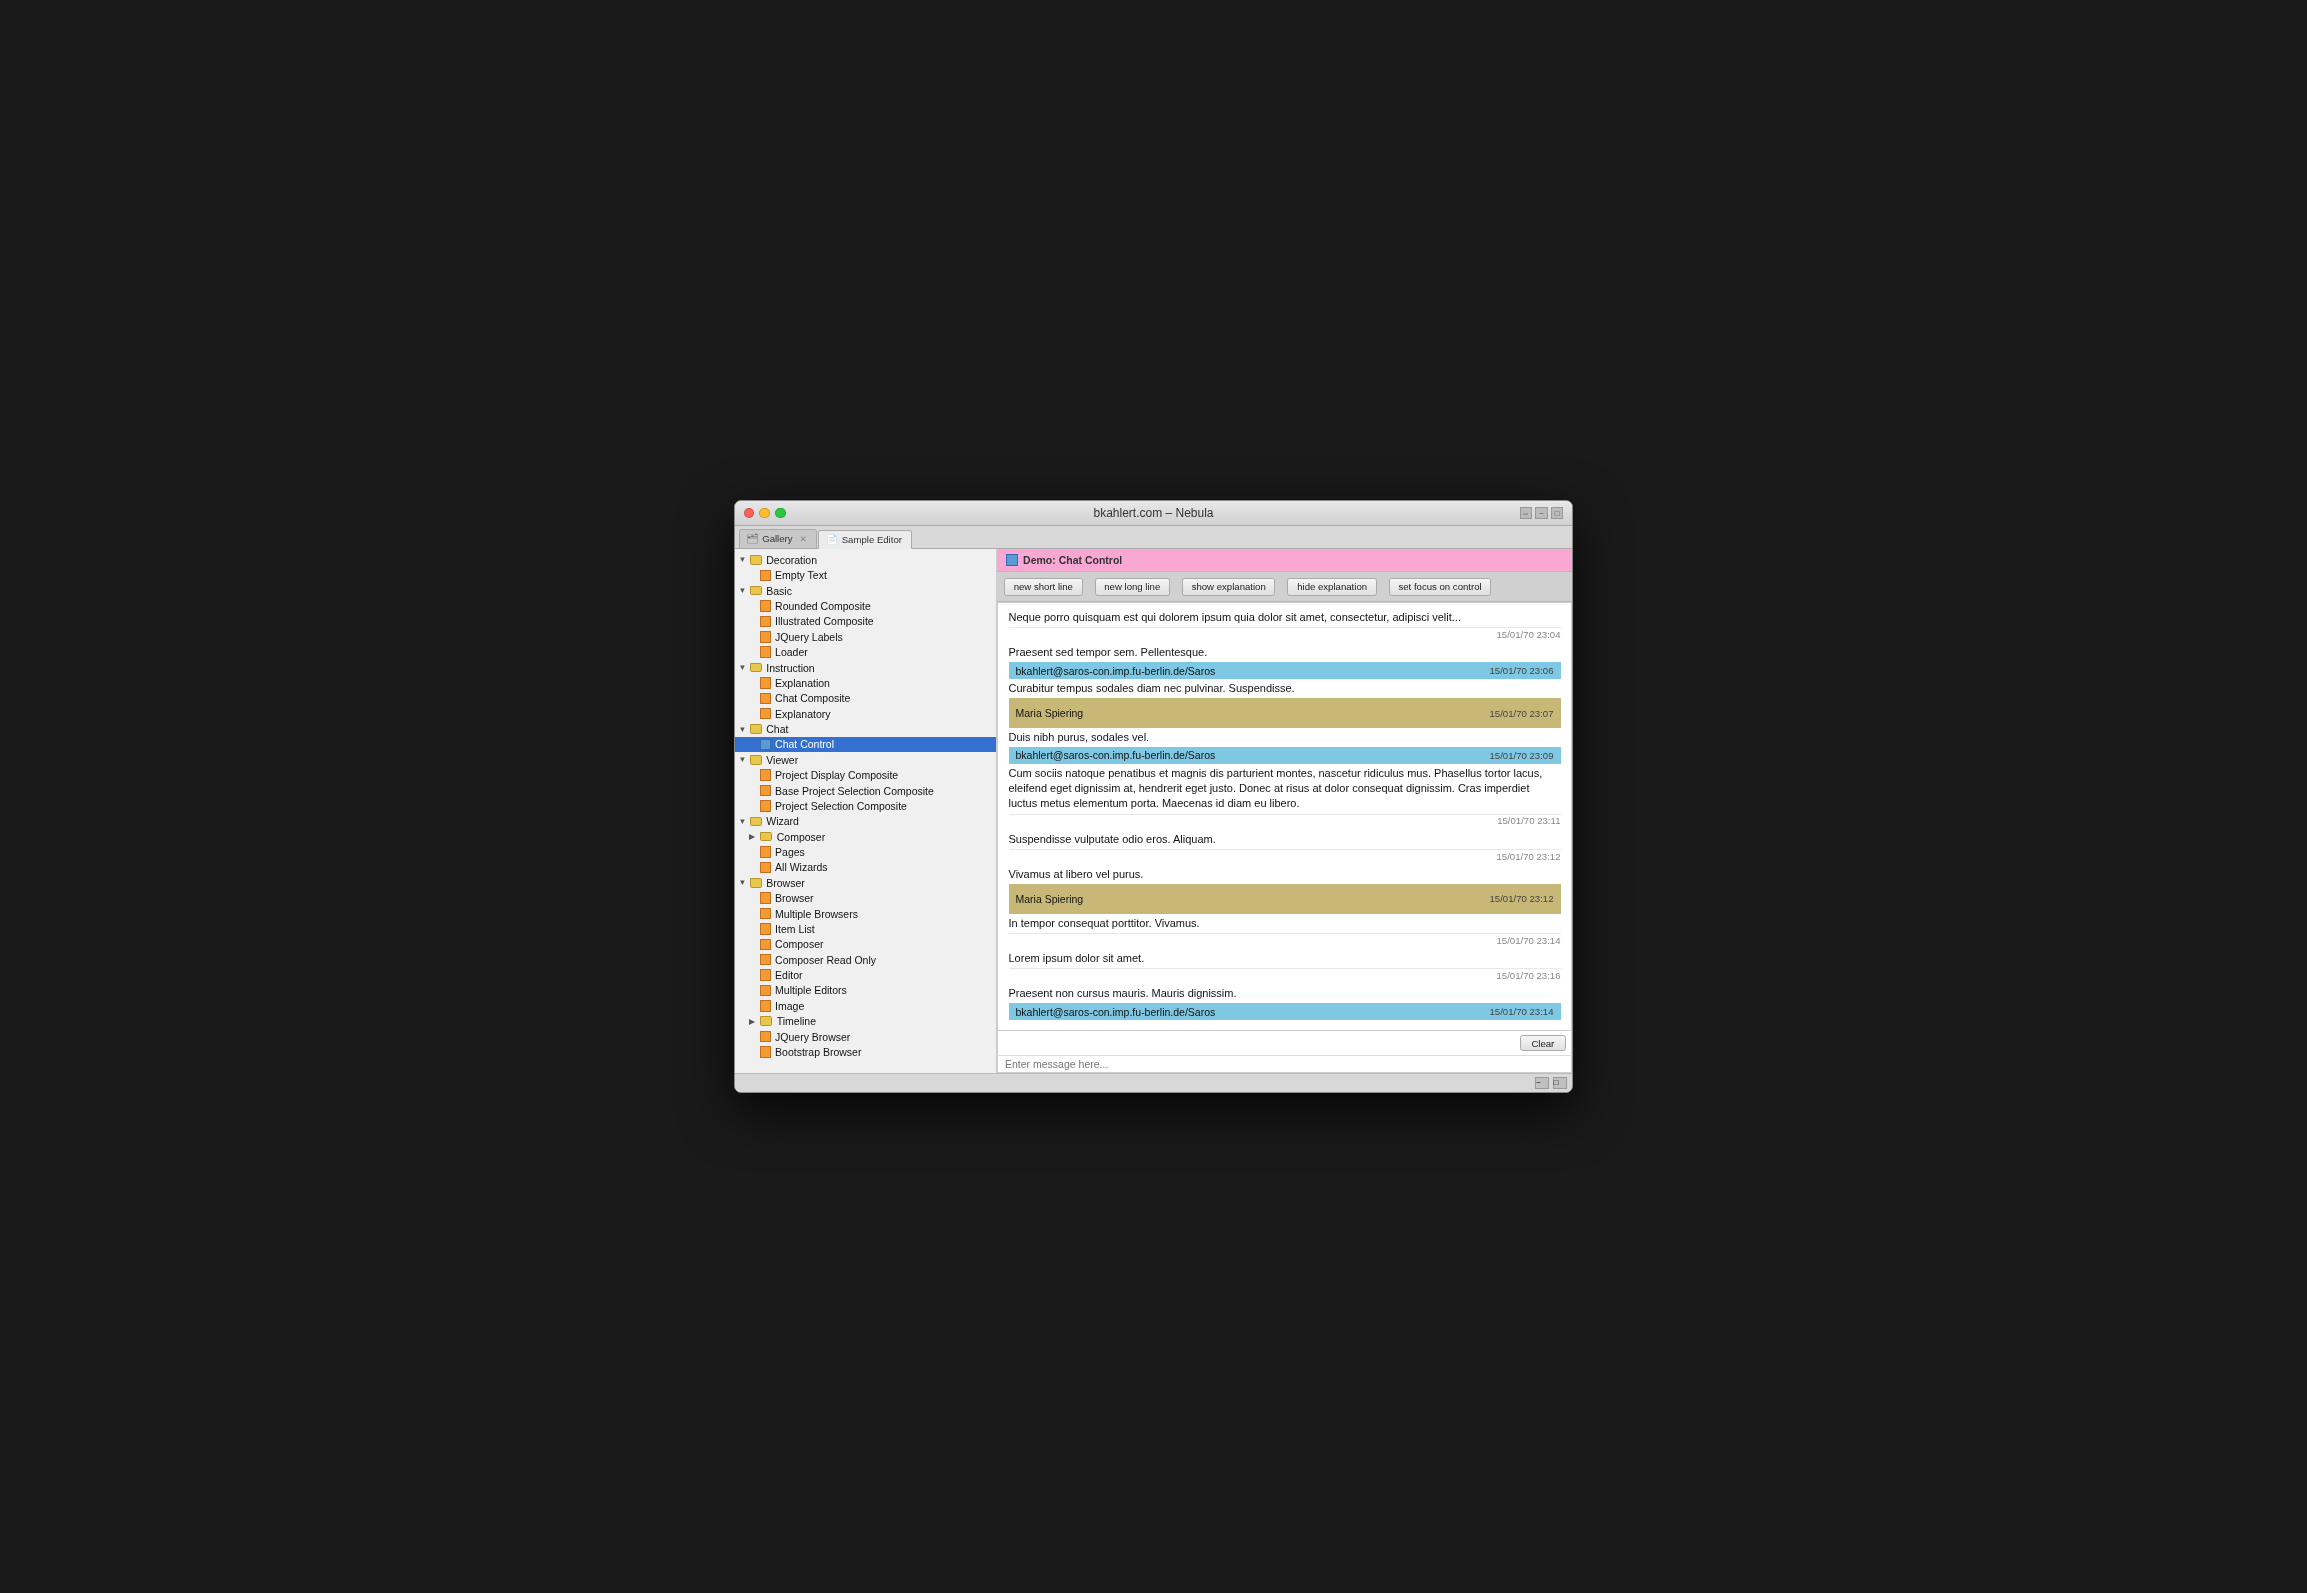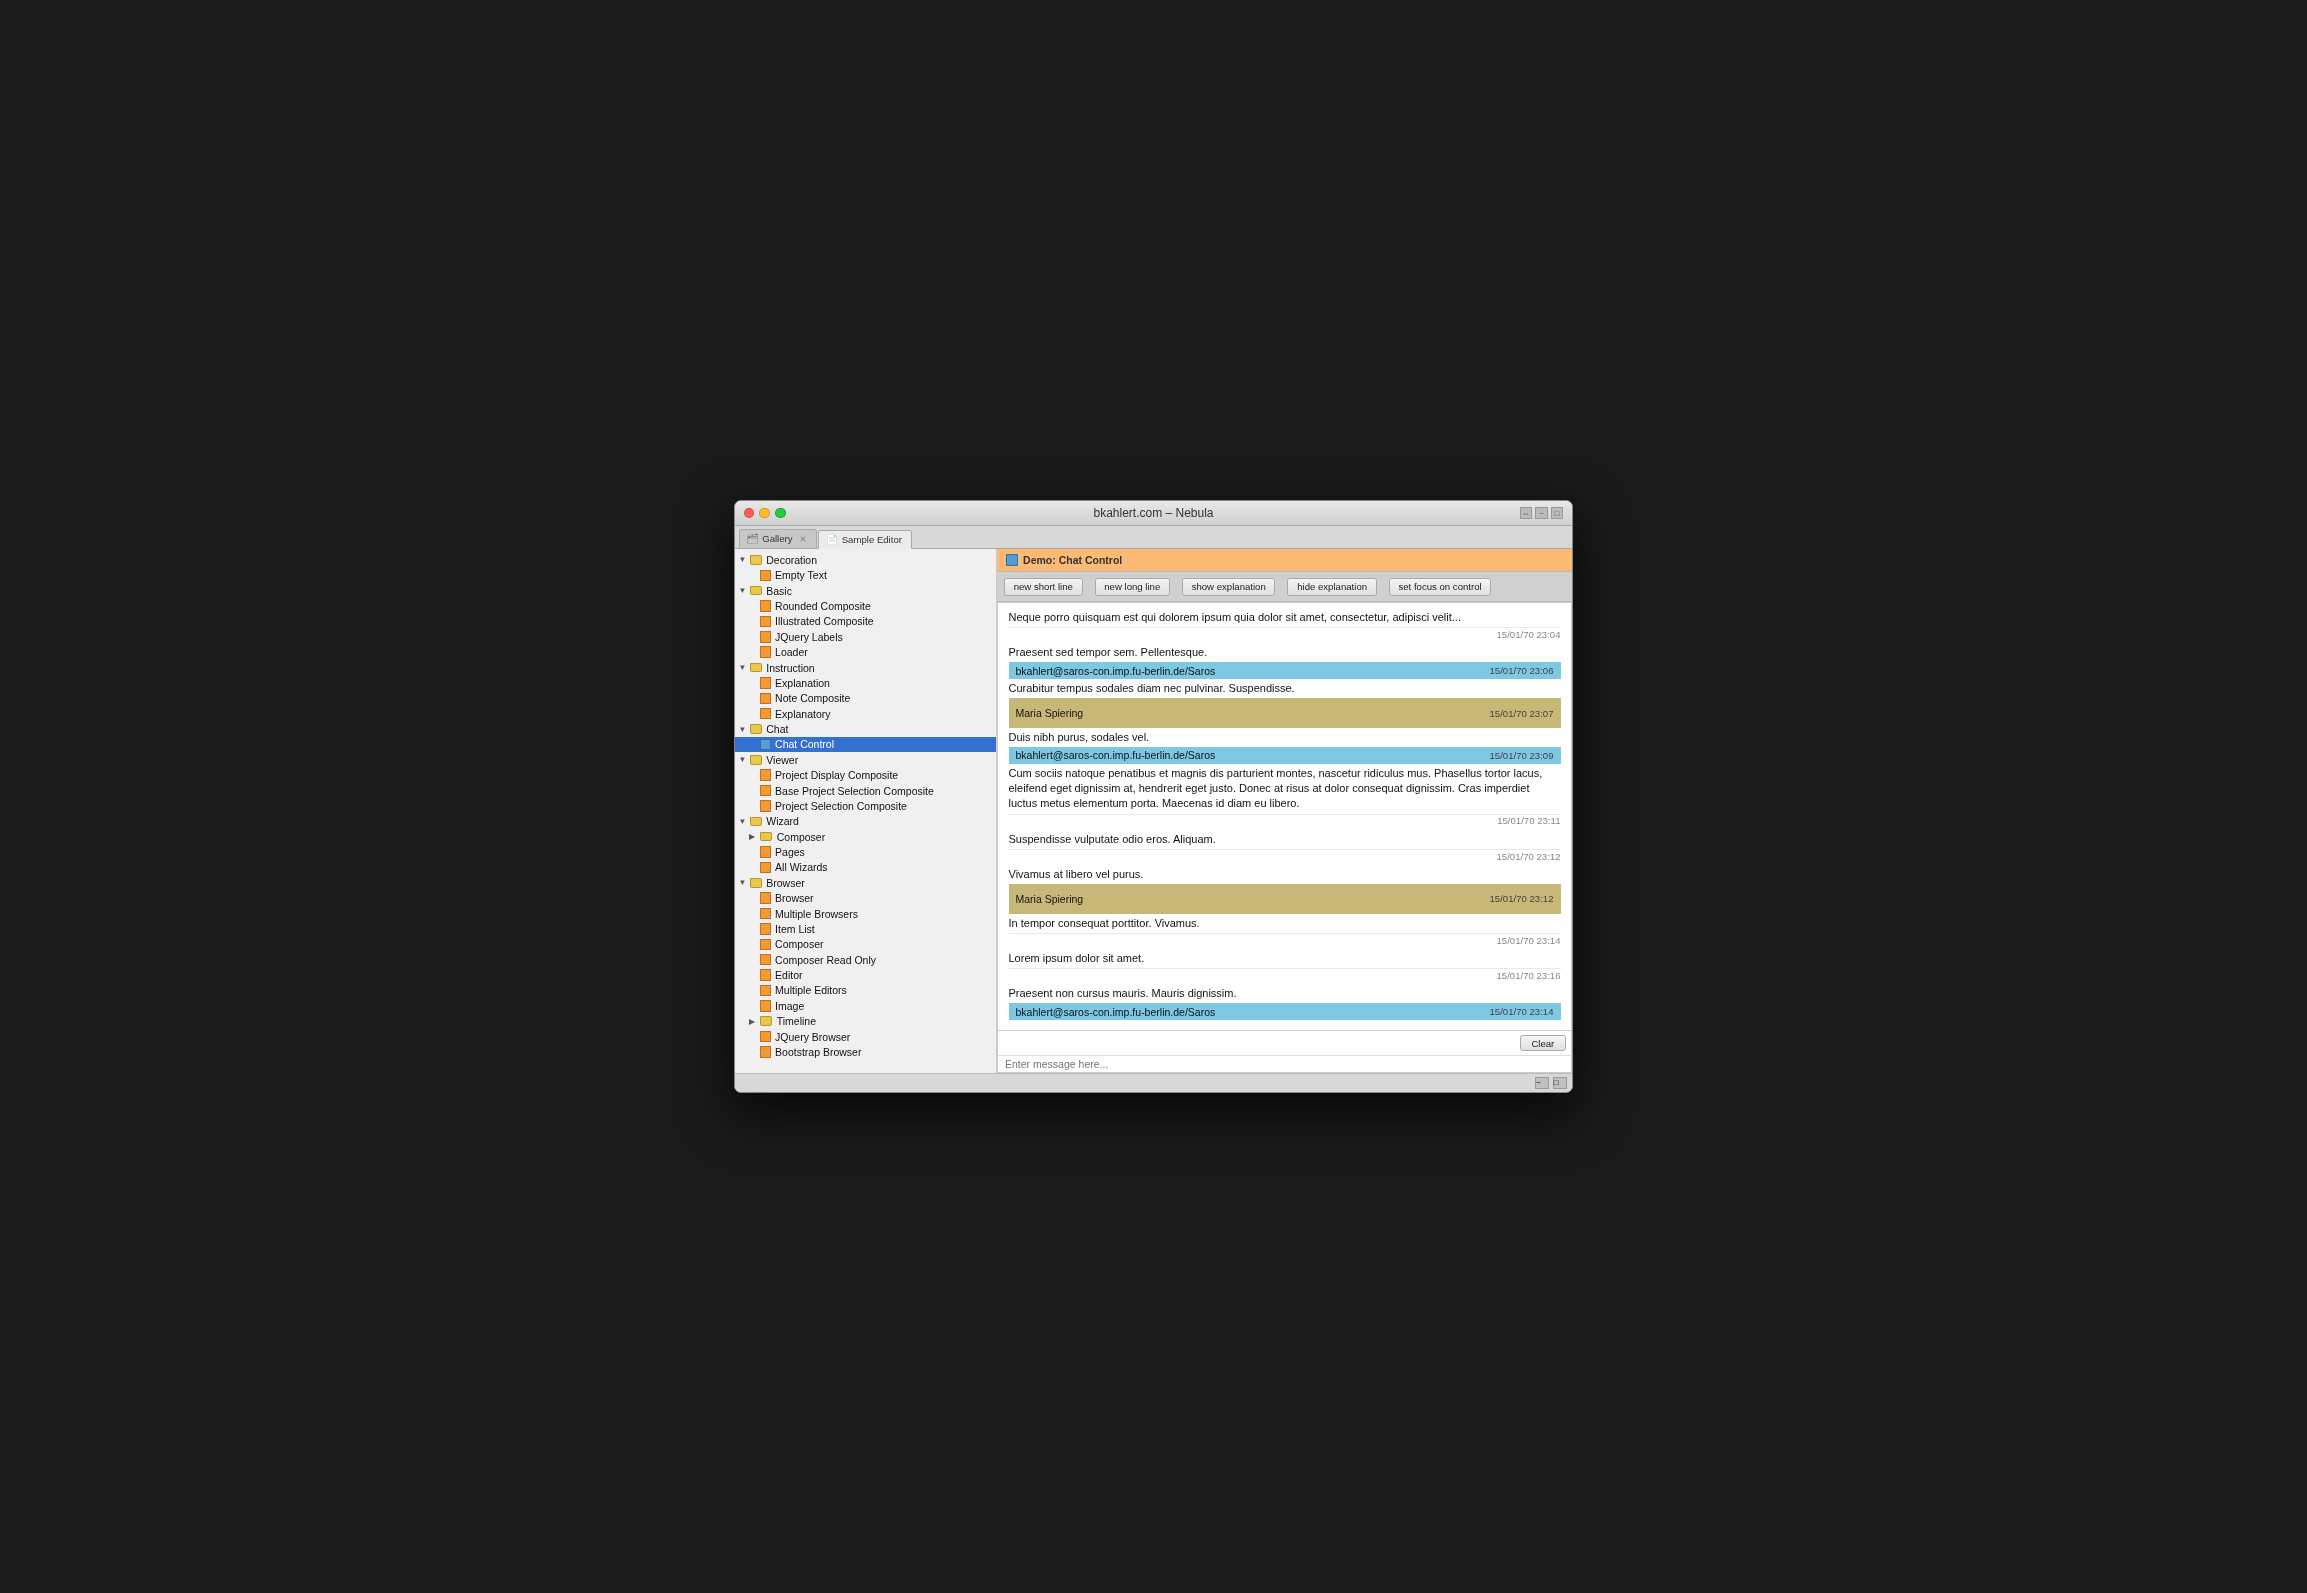--- a/index.html
+++ b/index.html
@@ -146,21 +146,21 @@
     }
 
     
     .chat-panel {
       flex: 1;
       display: flex;
       flex-direction: column;
       background: #f5f5f5;
     }
     .panel-header {
-      background: #fdba74;
+      background: #f9a8d4;
       padding: 5.2px 8.7px;
       border-bottom: 0.9px solid #bbb;
       display: flex;
       align-items: center;
       gap: 5.2px;
       font-size: 10.5px;
       font-weight: 600;
       color: #333;
     }
     .panel-header-icon {
@@ -353,21 +353,21 @@
           <span>Instruction</span>
         </div>
         <div class="tree-item indent-1">
           <span style="width: 8.7px; display: inline-block;"></span>
           <span style="width: 10.5px; height: 11.4px; background: rgb(245, 154, 48); border: 0.9px solid rgb(192, 112, 32); display: inline-block; flex-shrink: 0; margin-right: 1.7px;"></span>
           <span>Explanation</span>
         </div>
         <div class="tree-item indent-1">
           <span style="width: 8.7px; display: inline-block;"></span>
           <span style="width: 10.5px; height: 11.4px; background: rgb(245, 154, 48); border: 0.9px solid rgb(192, 112, 32); display: inline-block; flex-shrink: 0; margin-right: 1.7px;"></span>
-          <span>Note Composite</span>
+          <span>Chat Composite</span>
         </div>
         <div class="tree-item indent-1">
           <span style="width: 8.7px; display: inline-block;"></span>
           <span style="width: 10.5px; height: 11.4px; background: rgb(245, 154, 48); border: 0.9px solid rgb(192, 112, 32); display: inline-block; flex-shrink: 0; margin-right: 1.7px;"></span>
           <span>Explanatory</span>
         </div>
         <div class="tree-item indent-0">
           <span class="item-arrow">▼</span>
           <span style="width: 12.2px; height: 9.6px; background: rgb(232, 200, 74); border: 0.9px solid rgb(184, 148, 42); border-radius: 0px 1.7px 1.7px; display: inline-block; flex-shrink: 0; position: relative; margin-right: 1.7px;"></span>
           <span>Chat</span>

